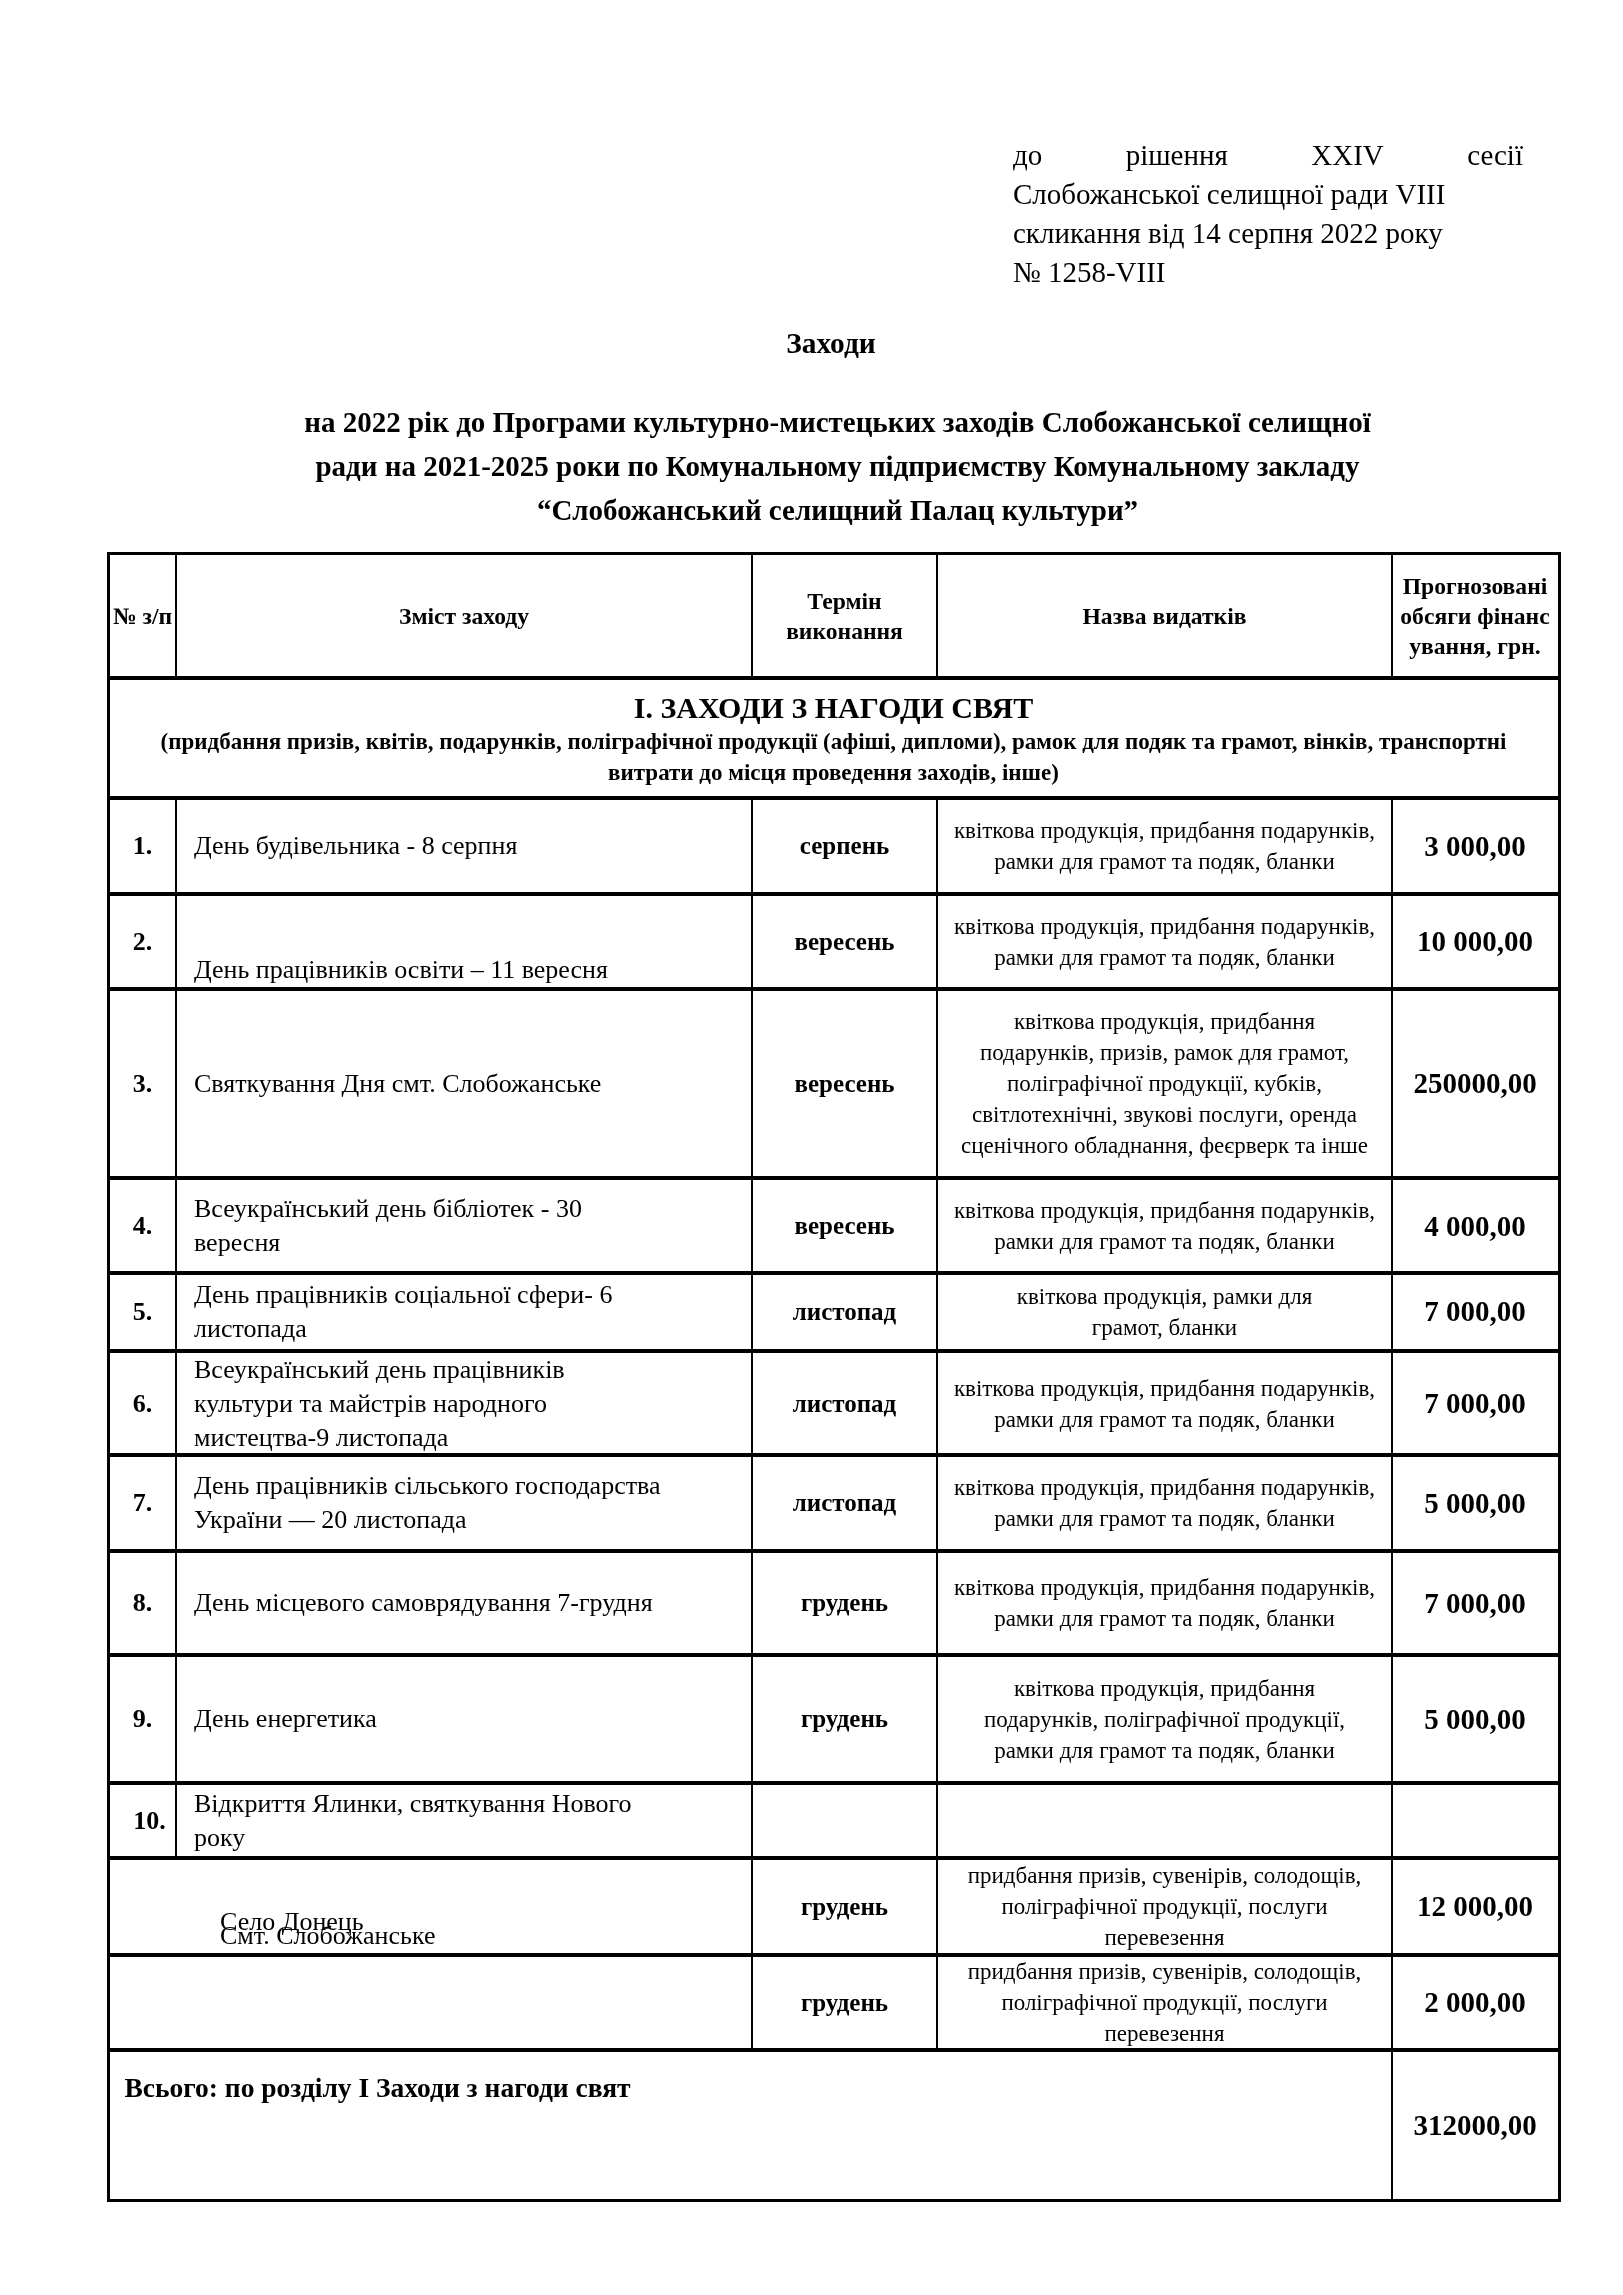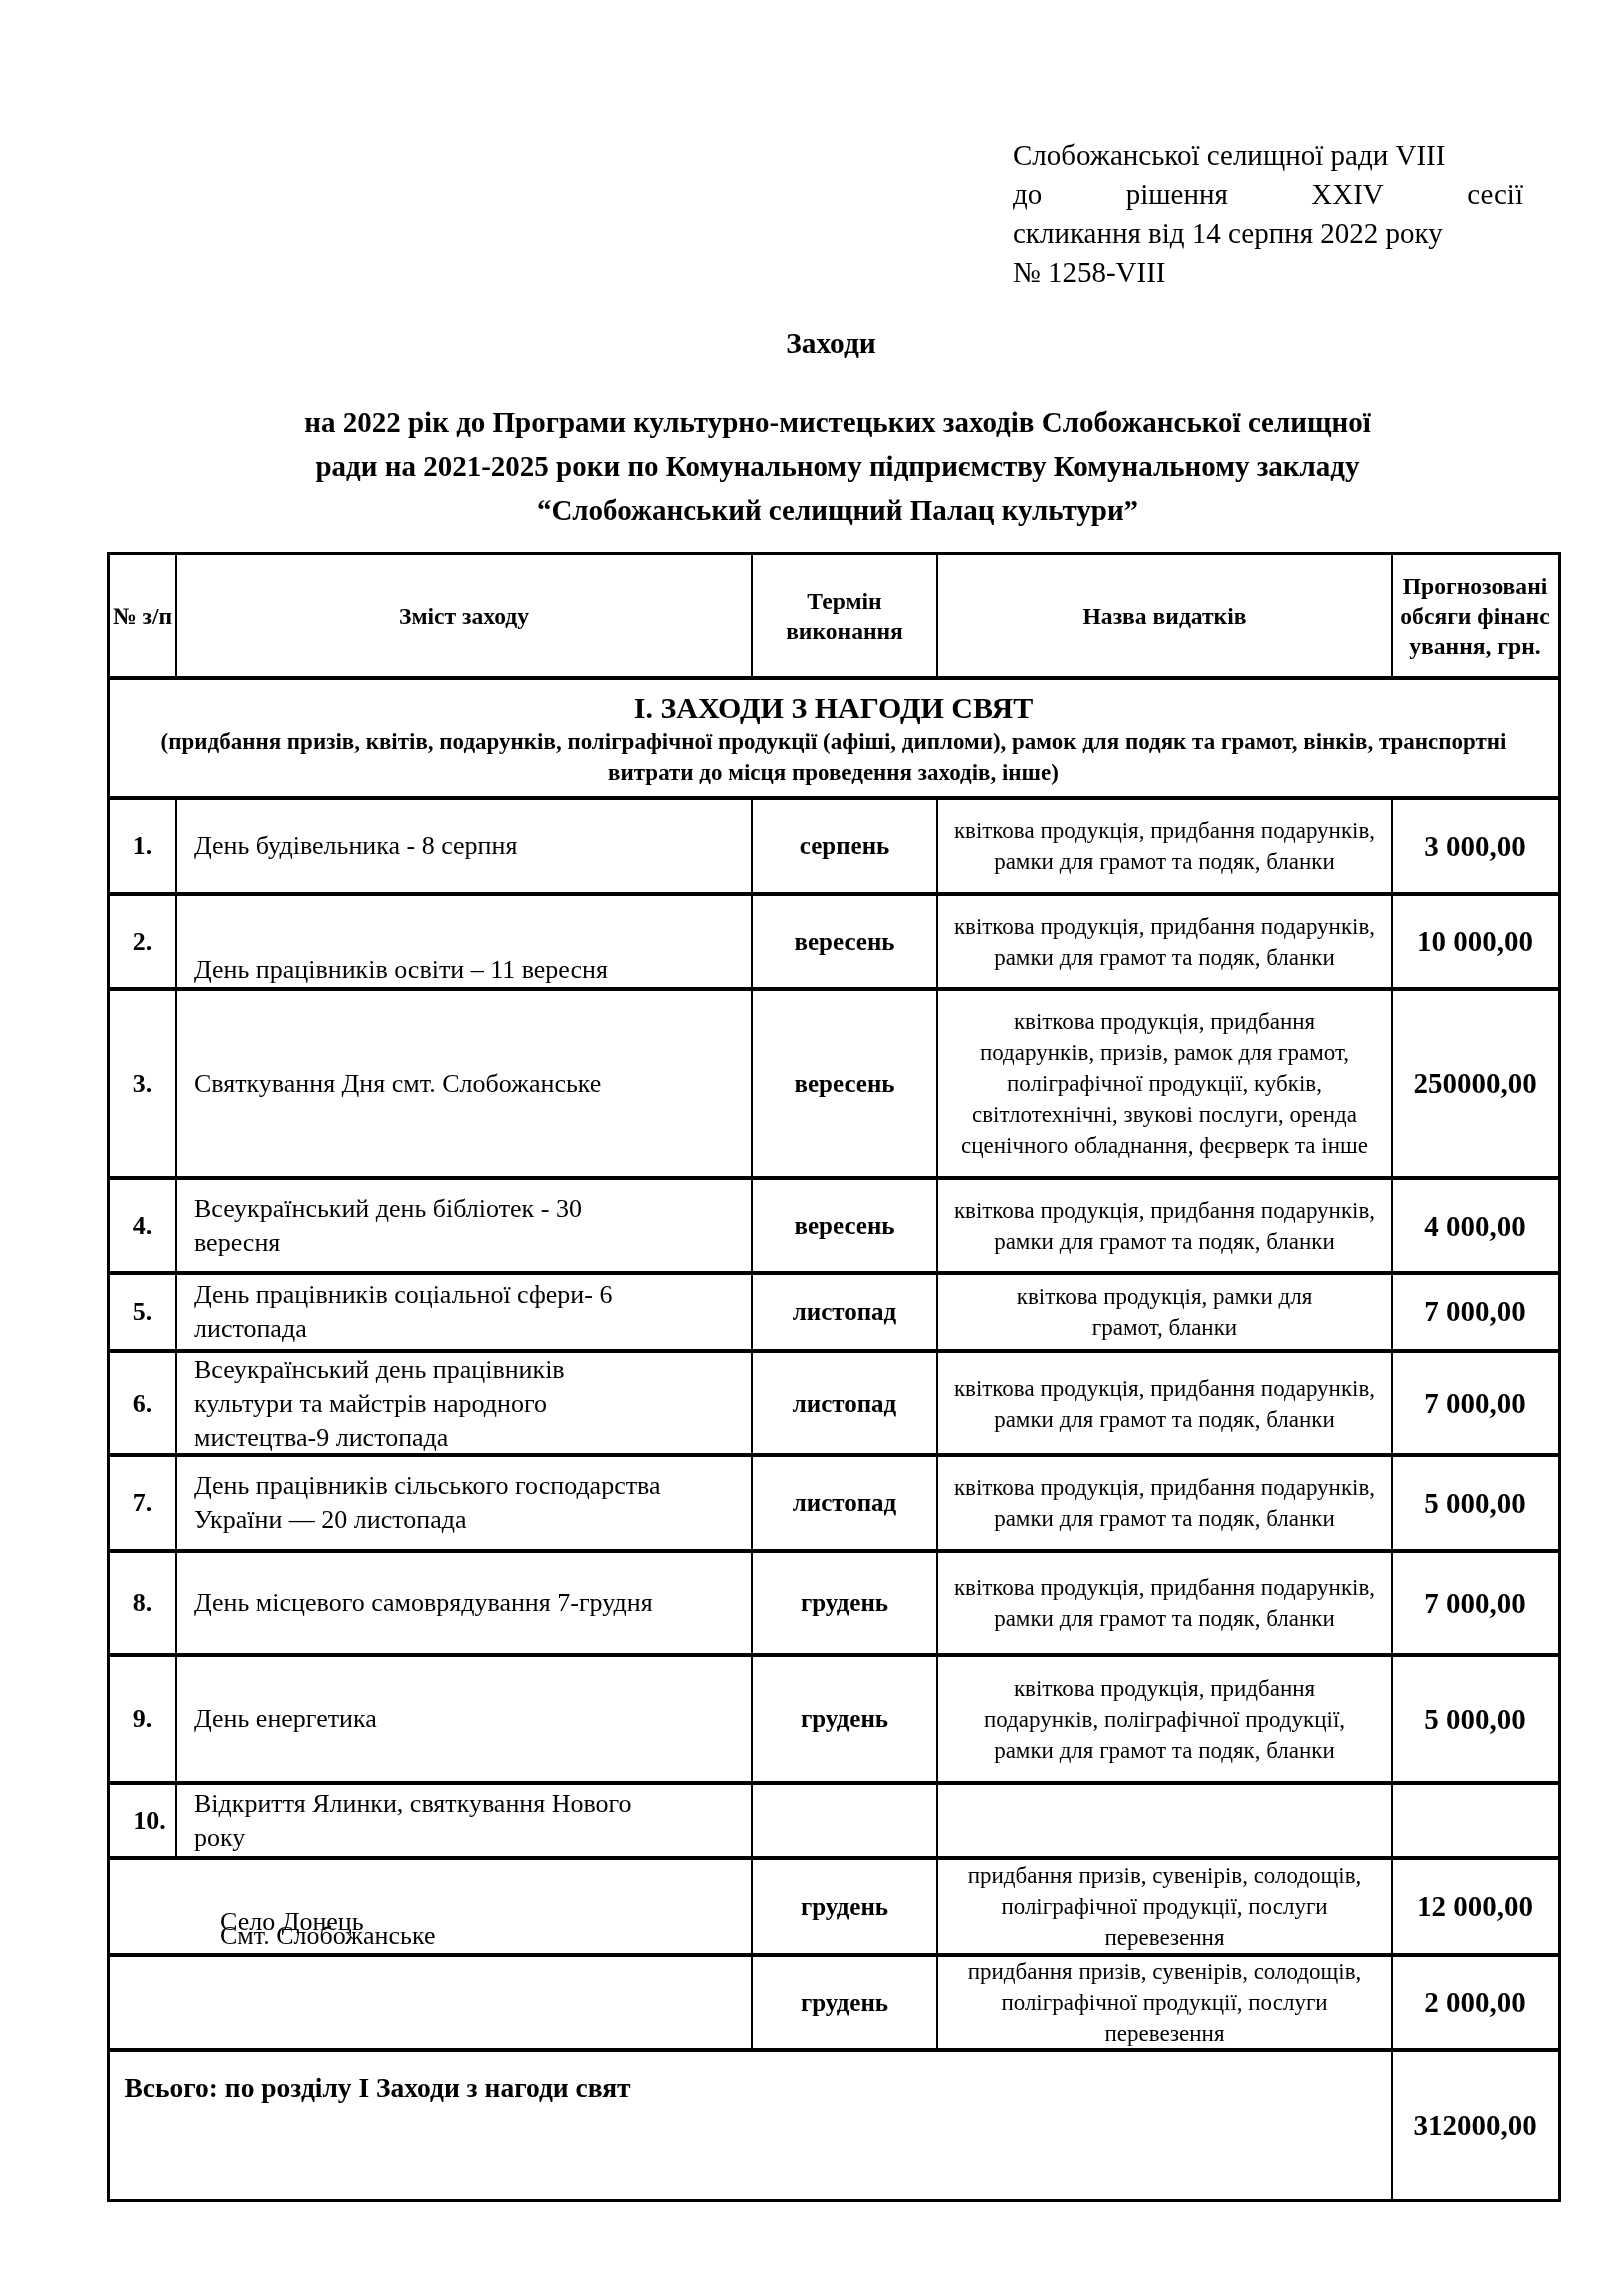--- a/index.html
+++ b/index.html
@@ -31,27 +31,27 @@
     .expense { font-size: 23px; line-height: 31px; padding: 0 11.8px; }
     .amount { font-weight: bold; font-size: 29px; }
     .section-title { font-weight: bold; font-size: 30px; line-height: 37px; }
     .section-note { font-weight: bold; font-size: 23px; line-height: 31px; }
     .total-label { font-weight: bold; font-size: 27.5px; }
   </style>
 </head>
 <body>
 
 <div class="abs appendix">
-  <span class="line">Слобожанської селищної ради VIII</span>
   <span class="line justify">
     <span>до</span>
     <span>рішення</span>
     <span>XXIV</span>
     <span>сесії</span>
   </span>
+  <span class="line">Слобожанської селищної ради VIII</span>
   <span class="line">скликання від 14 серпня 2022 року</span>
   <span class="line">№ 1258-VIII</span>
 </div>
 
 <div class="abs doc-title">Заходи</div>
 
 <div class="abs doc-subtitle">
   <span class="line">на 2022 рік до Програми культурно-мистецьких заходів Слобожанської селищної</span>
   <span class="line">ради на 2021-2025 роки  по Комунальному підприємству Комунальному закладу</span>
   <span class="line">“Слобожанський селищний Палац культури”</span>

